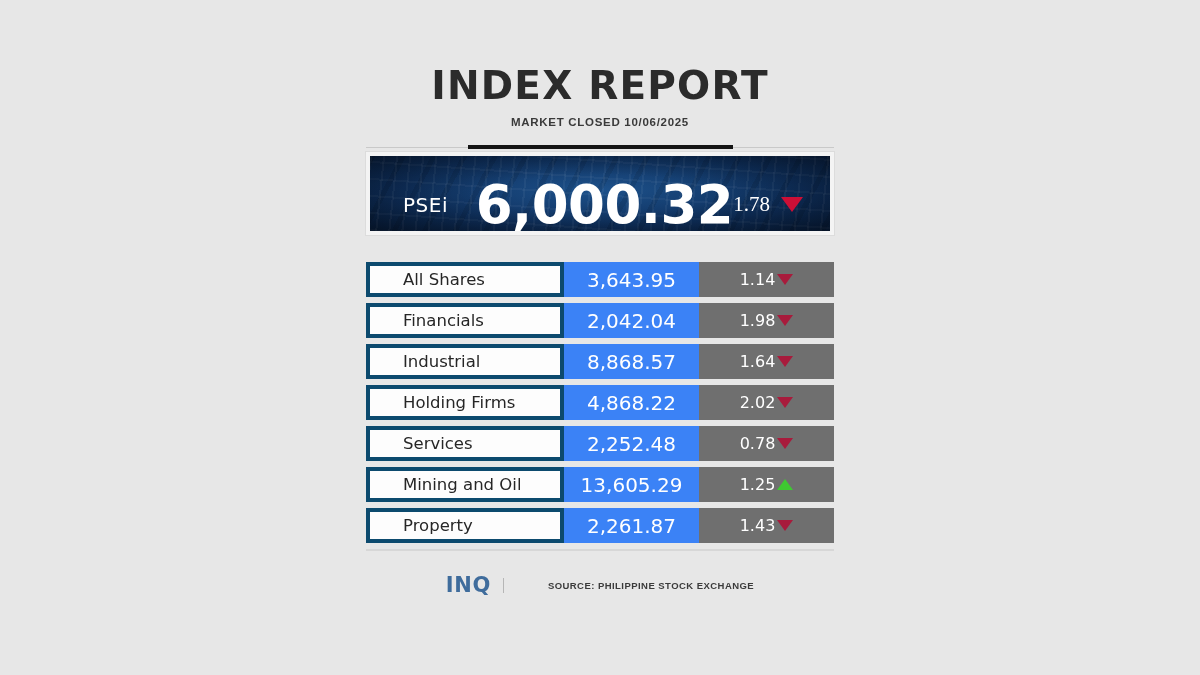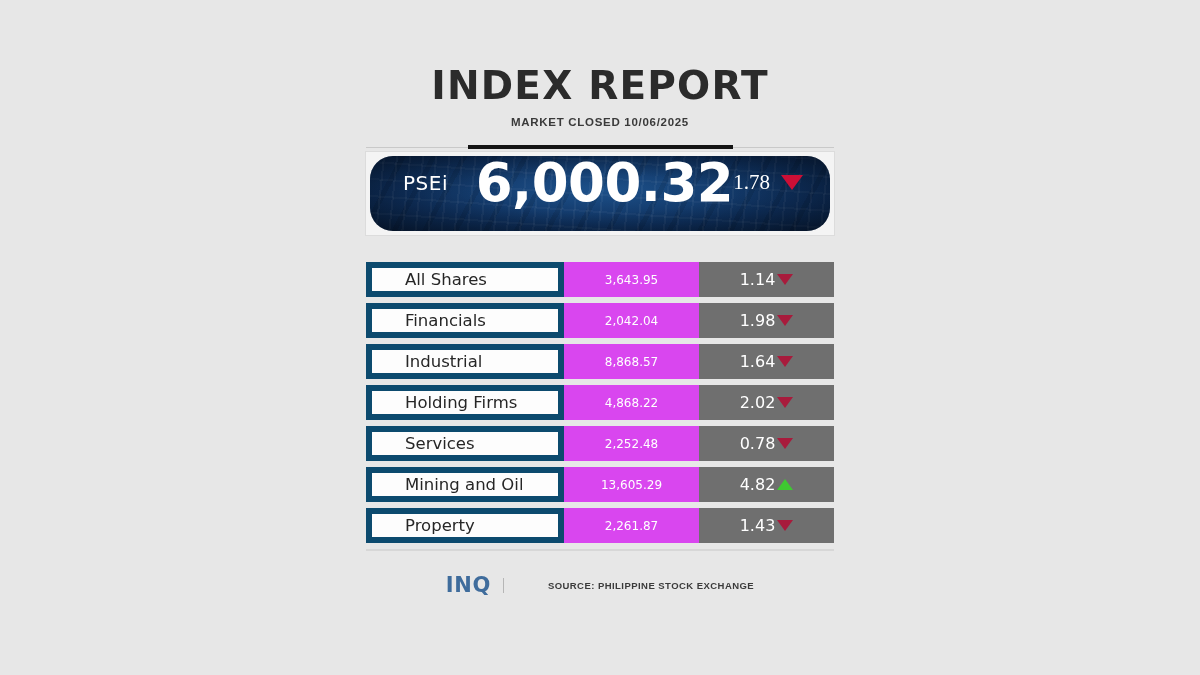--- a/index.html
+++ b/index.html
@@ -84,22 +84,21 @@
 
   .banner {
     position: relative;
     width: 100%;
     height: 100%;
     overflow: hidden;
     background:
       radial-gradient(ellipse at 50% 45%, rgba(30,84,143,0.85) 0%, rgba(14,47,92,0.95) 62%, rgba(8,30,62,1) 100%),
       linear-gradient(100deg, #12325e 0%, #1a4477 40%, #123a68 70%, #0d2a52 100%);
     display: flex;
-    align-items: flex-start;
-    border-radius: 23px;
+    align-items: flex-end;
   }
 
   
   .banner::before {
     content: "";
     position: absolute;
     inset: 0;
     background-image:
       repeating-linear-gradient(96deg, rgba(255,255,255,0.055) 0px, rgba(255,255,255,0.055) 2px, rgba(0,0,0,0) 2px, rgba(0,0,0,0) 13px),
       repeating-linear-gradient(4deg, rgba(255,255,255,0.045) 0px, rgba(255,255,255,0.045) 2px, rgba(0,0,0,0) 2px, rgba(0,0,0,0) 17px),
@@ -180,37 +179,37 @@
   .row {
     display: flex;
     align-items: stretch;
     height: 35px;
     margin-bottom: 6px;
   }
 
   .cell-name {
     width: 198px;
     background: #fdfdfd;
-    border: 6px solid #0c4a6e;
+    border: 4px solid #0c4a6e;
     display: flex;
     align-items: center;
     padding-left: 33px;
     font-family: "DejaVu Sans", sans-serif;
     font-size: 16.5px;
     color: #262626;
   }
 
   .cell-value {
     width: 135px;
-    background: #d946ef;
+    background: #3b82f6;
     display: flex;
     align-items: center;
     justify-content: center;
     font-family: "DejaVu Sans", sans-serif;
-    font-size: 12px;
+    font-size: 20px;
     color: #ffffff;
   }
 
   .cell-change {
     width: 135px;
     background: #6f6f6f;
     display: flex;
     align-items: center;
     justify-content: center;
     gap: 2px;
@@ -343,21 +342,21 @@
       <div class="cell-change">
         <span>0.78</span>
         <span class="tri tri-down-row"></span>
       </div>
     </div>
 
     <div class="row">
       <div class="cell-name">Mining and Oil</div>
       <div class="cell-value">13,605.29</div>
       <div class="cell-change">
-        <span>4.82</span>
+        <span>1.25</span>
         <span class="tri tri-up-row"></span>
       </div>
     </div>
 
     <div class="row">
       <div class="cell-name">Property</div>
       <div class="cell-value">2,261.87</div>
       <div class="cell-change">
         <span>1.43</span>
         <span class="tri tri-down-row"></span>

